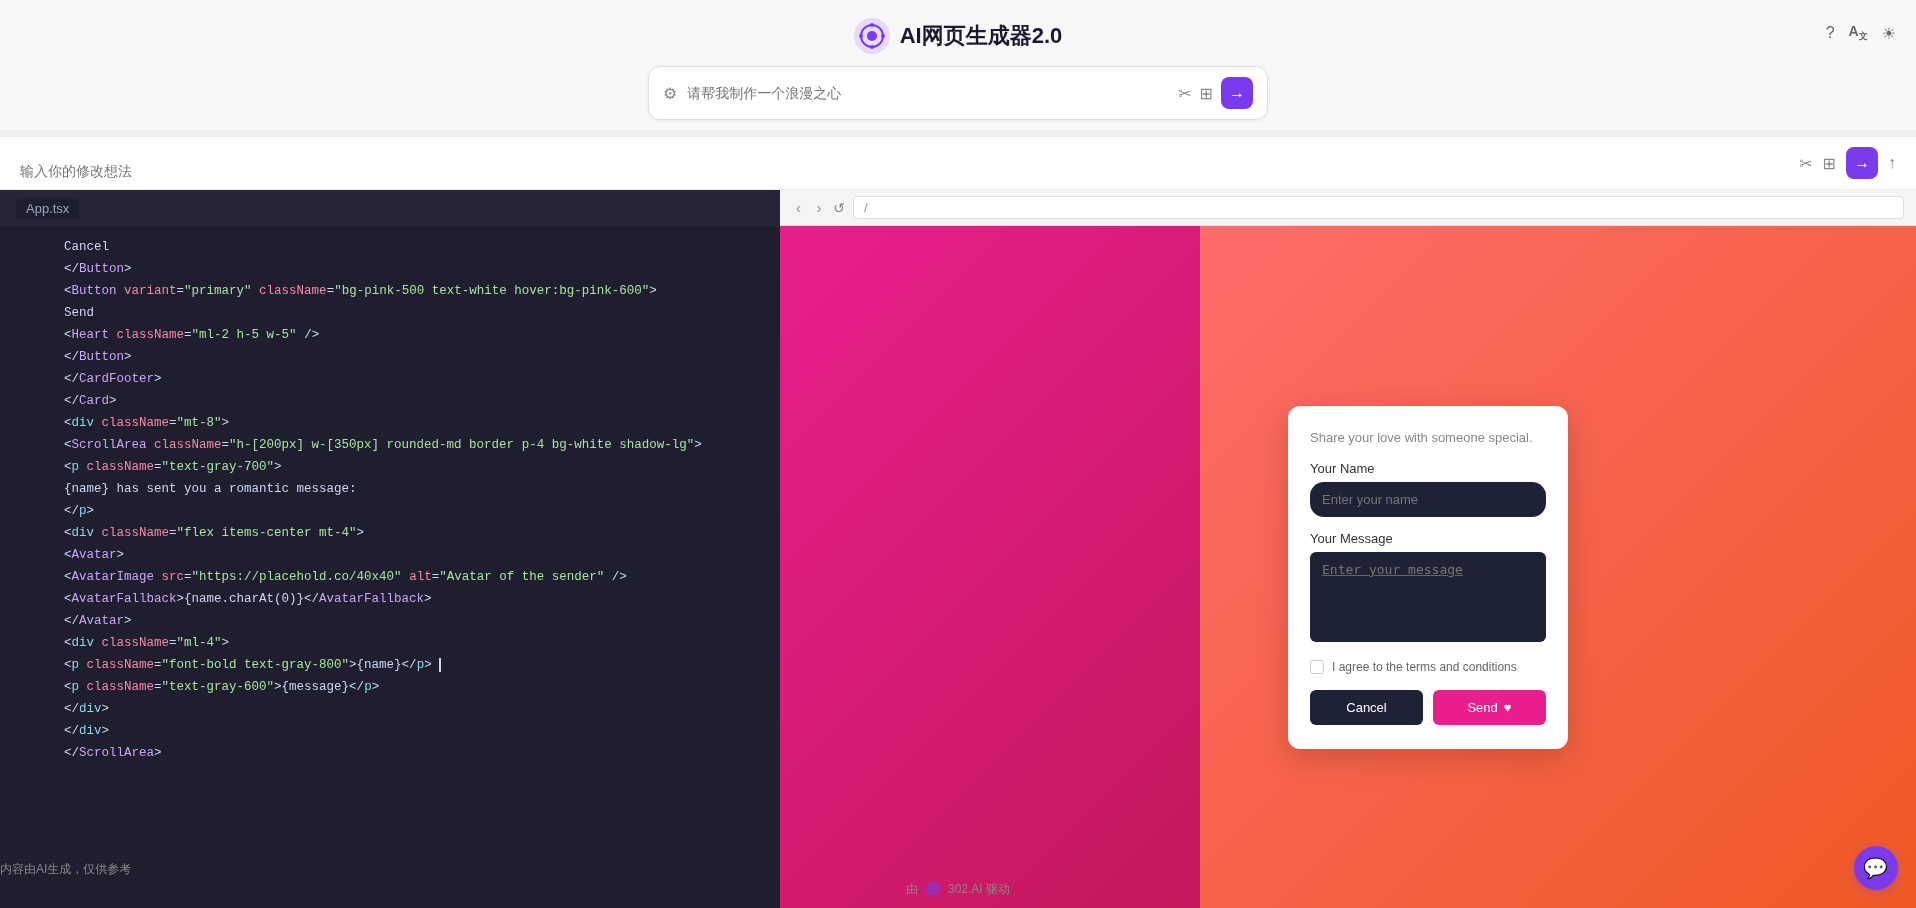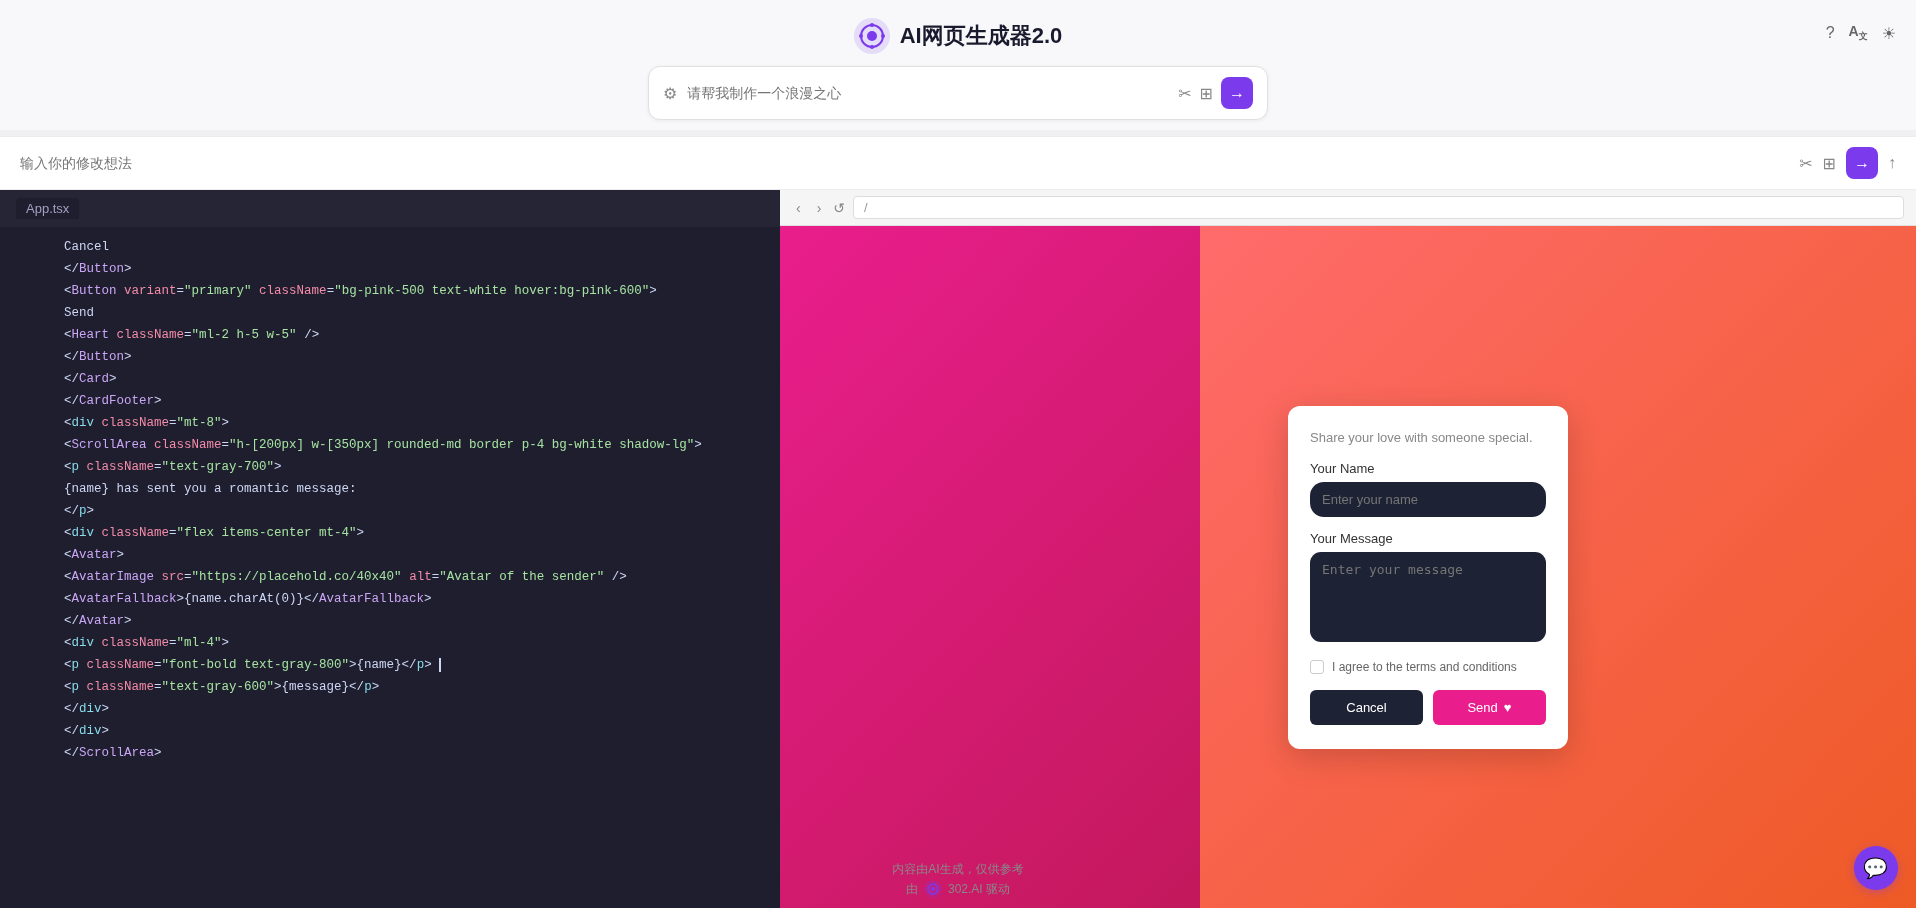--- a/index.html
+++ b/index.html
@@ -96,21 +96,21 @@
       align-items: center;
       justify-content: center;
       cursor: pointer;
       color: #fff;
       font-size: 16px;
     }
 
     
     .modify-bar {
       display: flex;
-      align-items: center;
+      align-items: flex-end;
       background: #fff;
       border-top: 1px solid #ececec;
       border-bottom: 1px solid #ececec;
       padding: 10px 20px;
       gap: 10px;
     }
     .modify-bar-input {
       flex: 1;
       border: none;
       outline: none;
@@ -298,27 +298,28 @@
       border-radius: 14px;
       padding: 10px 12px;
       color: #666;
       font-size: 13px;
       margin-bottom: 14px;
     }
     .card-textarea {
       width: 100%;
       background: #1e2235;
       border: none;
-      border-radius: 11px;
+      border-radius: 6px;
       padding: 10px 12px;
       color: #666;
       font-size: 13px;
       height: 90px;
       resize: none;
       margin-bottom: 14px;
+      text-decoration: underline;
     }
     .card-checkbox-row {
       display: flex;
       align-items: center;
       gap: 8px;
       margin-bottom: 16px;
     }
     .card-checkbox {
       width: 14px;
       height: 14px;
@@ -360,21 +361,20 @@
       justify-content: center;
       gap: 6px;
     }
 
     
     .footer {
       position: fixed;
       bottom: 10px;
       left: 0;
       right: 0;
-      text-align: center;
       font-size: 12px;
       color: #888;
     }
     .footer-brand {
       display: flex;
       align-items: center;
       justify-content: center;
       gap: 6px;
       margin-top: 2px;
     }
@@ -476,25 +476,25 @@
       <div class="code-line">
         <span class="line-num"></span>
         <span class="code-text"><span class="c-text">          &lt;</span><span class="c-comp">Heart</span> <span class="c-attr">className</span><span class="c-text">=</span><span class="c-str">"ml-2 h-5 w-5"</span> <span class="c-text">/&gt;</span></span>
       </div>
       <div class="code-line">
         <span class="line-num"></span>
         <span class="code-text"><span class="c-text">        &lt;/</span><span class="c-comp">Button</span><span class="c-text">&gt;</span></span>
       </div>
       <div class="code-line">
         <span class="line-num"></span>
+        <span class="code-text"><span class="c-text">      &lt;/</span><span class="c-comp">CardFooter</span><span class="c-text">&gt;</span></span>
+      </div>
+      <div class="code-line">
+        <span class="line-num"></span>
         <span class="code-text"><span class="c-text">    &lt;/</span><span class="c-comp">Card</span><span class="c-text">&gt;</span></span>
-      </div>
-      <div class="code-line">
-        <span class="line-num"></span>
-        <span class="code-text"><span class="c-text">      &lt;/</span><span class="c-comp">CardFooter</span><span class="c-text">&gt;</span></span>
       </div>
       <div class="code-line">
         <span class="line-num"></span>
         <span class="code-text"><span class="c-text">    &lt;</span><span class="c-tag">div</span> <span class="c-attr">className</span><span class="c-text">=</span><span class="c-str">"mt-8"</span><span class="c-text">&gt;</span></span>
       </div>
       <div class="code-line">
         <span class="line-num"></span>
         <span class="code-text"><span class="c-text">      &lt;</span><span class="c-comp">ScrollArea</span> <span class="c-attr">className</span><span class="c-text">=</span><span class="c-str">"h-[200px] w-[350px] rounded-md border p-4 bg-white shadow-lg"</span><span class="c-text">&gt;</span></span>
       </div>
       <div class="code-line">

